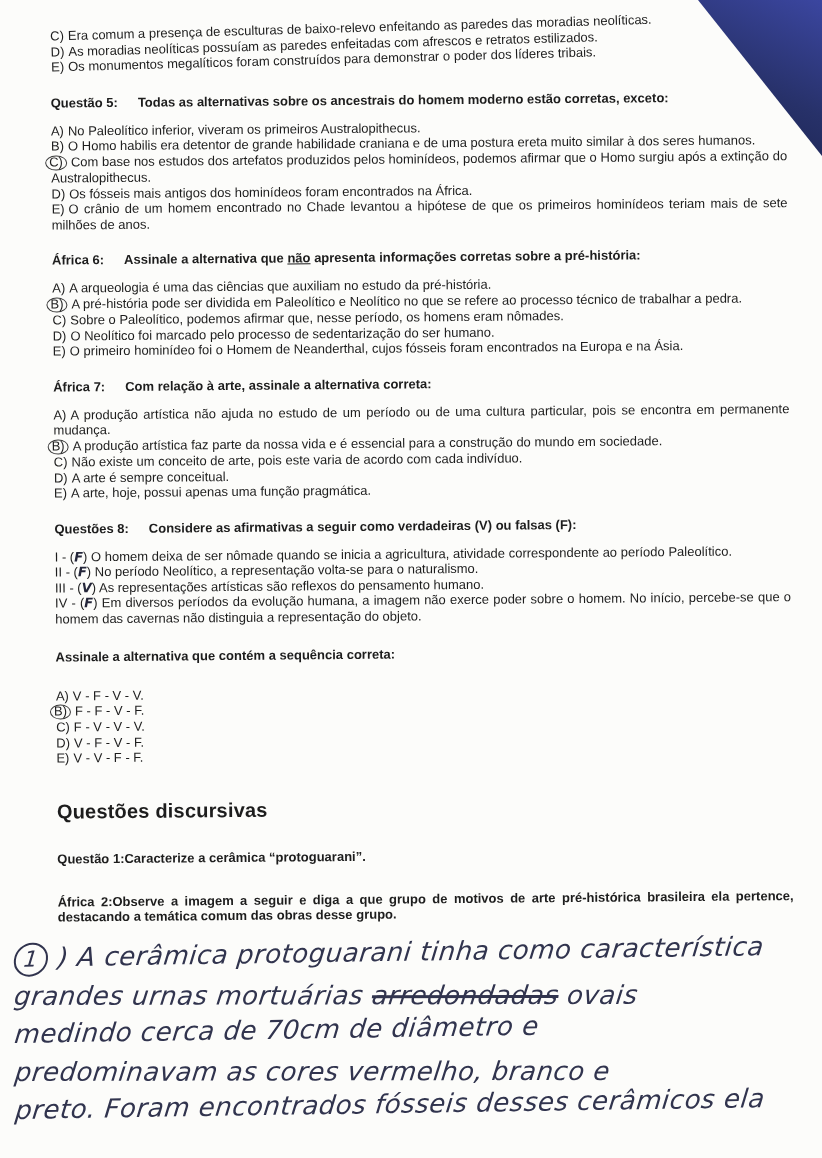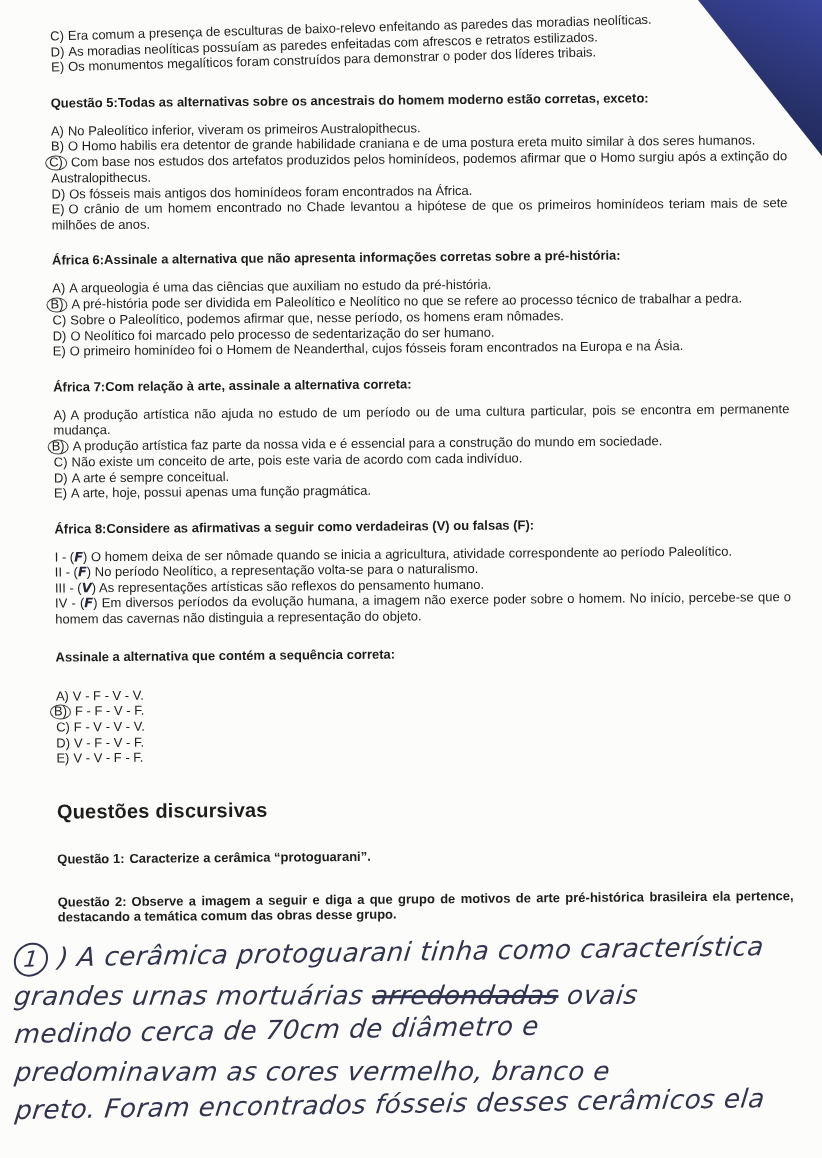--- a/index.html
+++ b/index.html
@@ -30,34 +30,34 @@
   .opt .letter{margin-right:4px;}
   .circled{
     display:inline-block;
     border:1.6px solid #3a3a3a;
     border-radius:50%;
     padding:0 3px 1px 3px;
     margin-left:-6px;
     line-height:12px;
   }
   .qheader{font-size:13px;font-weight:bold;margin:20px 0 13px 0;}
-  .qheader .qlabel{margin-right:0;}
-  .u{}
+  .qheader .qlabel{margin-right:20px;}
+  .u{text-decoration:underline;}
   .seq-label{font-size:13px;font-weight:bold;margin:22px 0 24px 0;}
   .hand-mark{
     font-family:"DejaVu Sans",sans-serif;
     font-style:italic;font-weight:bold;
     color:#24263a;
   }
   .big-heading{
     font-size:20px;font-weight:bold;margin:34px 0 0 0;
     letter-spacing:.2px;
   }
   .essay{font-size:13px;font-weight:bold;margin-top:28px;text-align:justify;}
-  .essay .qlabel{margin-right:5px;}
+  .essay .qlabel{}
   .handwriting{
     margin:14px 0 0 -44px;
     width:816px;
     color:#31344e;
   }
   .hand-line{
     font-family:"DejaVu Sans",sans-serif;
     font-style:italic;
     font-size:26px;
     line-height:38px;
@@ -116,40 +116,40 @@
     <section>
       <p class="qheader"><span class="qlabel">África 7:</span><span>Com relação à arte,  assinale a alternativa correta:</span></p>
       <p class="opt"><span class="letter">A)</span><span>A produção artística não ajuda no estudo de um período ou de uma cultura particular, pois se encontra em permanente mudança.</span></p>
       <p class="opt"><span class="letter circled">B)</span><span>A produção artística faz parte da nossa vida e é essencial para a construção do mundo em sociedade.</span></p>
       <p class="opt"><span class="letter">C)</span><span>Não existe um  conceito de arte, pois este varia de acordo com cada indivíduo.</span></p>
       <p class="opt"><span class="letter">D)</span><span>A arte é sempre conceitual.</span></p>
       <p class="opt"><span class="letter">E)</span><span>A arte, hoje, possui apenas uma função pragmática.</span></p>
     </section>
 
     <section>
-      <p class="qheader"><span class="qlabel">África 8:</span><span>Considere as afirmativas a seguir como verdadeiras (V)  ou falsas (F):</span></p>
+      <p class="qheader"><span class="qlabel">Questões 8:</span><span>Considere as afirmativas a seguir como verdadeiras (V)  ou falsas (F):</span></p>
       <p class="opt"><span>I - (</span><span class="hand-mark">F</span><span>)</span> <span>O homem deixa de ser nômade quando se inicia a agricultura, atividade correspondente ao período Paleolítico.</span></p>
       <p class="opt"><span>II - (</span><span class="hand-mark">F</span><span>)</span> <span>No período Neolítico, a representação volta-se para o naturalismo.</span></p>
       <p class="opt"><span>III - (</span><span class="hand-mark">V</span><span>)</span> <span>As representações artísticas são reflexos do pensamento humano.</span></p>
       <p class="opt"><span>IV - (</span><span class="hand-mark">F</span><span>)</span> <span>Em diversos períodos da evolução humana, a imagem não exerce poder sobre o homem. No início, percebe-se que o homem das cavernas não distinguia a representação do objeto.</span></p>
 
       <p class="seq-label">Assinale a alternativa que contém a sequência correta:</p>
 
       <p class="opt"><span class="letter">A)</span><span>V - F - V - V.</span></p>
       <p class="opt"><span class="letter circled">B)</span><span>F - F - V - F.</span></p>
       <p class="opt"><span class="letter">C)</span><span>F - V - V - V.</span></p>
       <p class="opt"><span class="letter">D)</span><span>V - F - V - F.</span></p>
       <p class="opt"><span class="letter">E)</span><span>V - V - F - F.</span></p>
     </section>
 
     <h1 class="big-heading">Questões discursivas</h1>
 
     <p class="essay"><span class="qlabel">Questão 1:</span><span>Caracterize a cerâmica “protoguarani”.</span></p>
 
-    <p class="essay"><span class="qlabel">Questão 2:</span><span>Observe a imagem a seguir e diga a que grupo de motivos de arte pré-histórica brasileira ela pertence, destacando a temática comum das obras desse grupo.</span></p>
+    <p class="essay"><span class="qlabel">África 2:</span><span>Observe a imagem a seguir e diga a que grupo de motivos de arte pré-histórica brasileira ela pertence, destacando a temática comum das obras desse grupo.</span></p>
 
     <div class="handwriting">
       <div class="hand-line r1"><span class="circled-number">1</span><span>) A cerâmica protoguarani tinha como característica</span></div>
       <div class="hand-line r2"><span>grandes urnas mortuárias </span><span class="struck">arredondadas</span><span> ovais</span></div>
       <div class="hand-line r1"><span>medindo cerca de 70cm de diâmetro e</span></div>
       <div class="hand-line r2"><span>predominavam as cores vermelho, branco e</span></div>
       <div class="hand-line r1"><span>preto. Foram encontrados fósseis desses cerâmicos ela</span></div>
     </div>
 
   </div>

